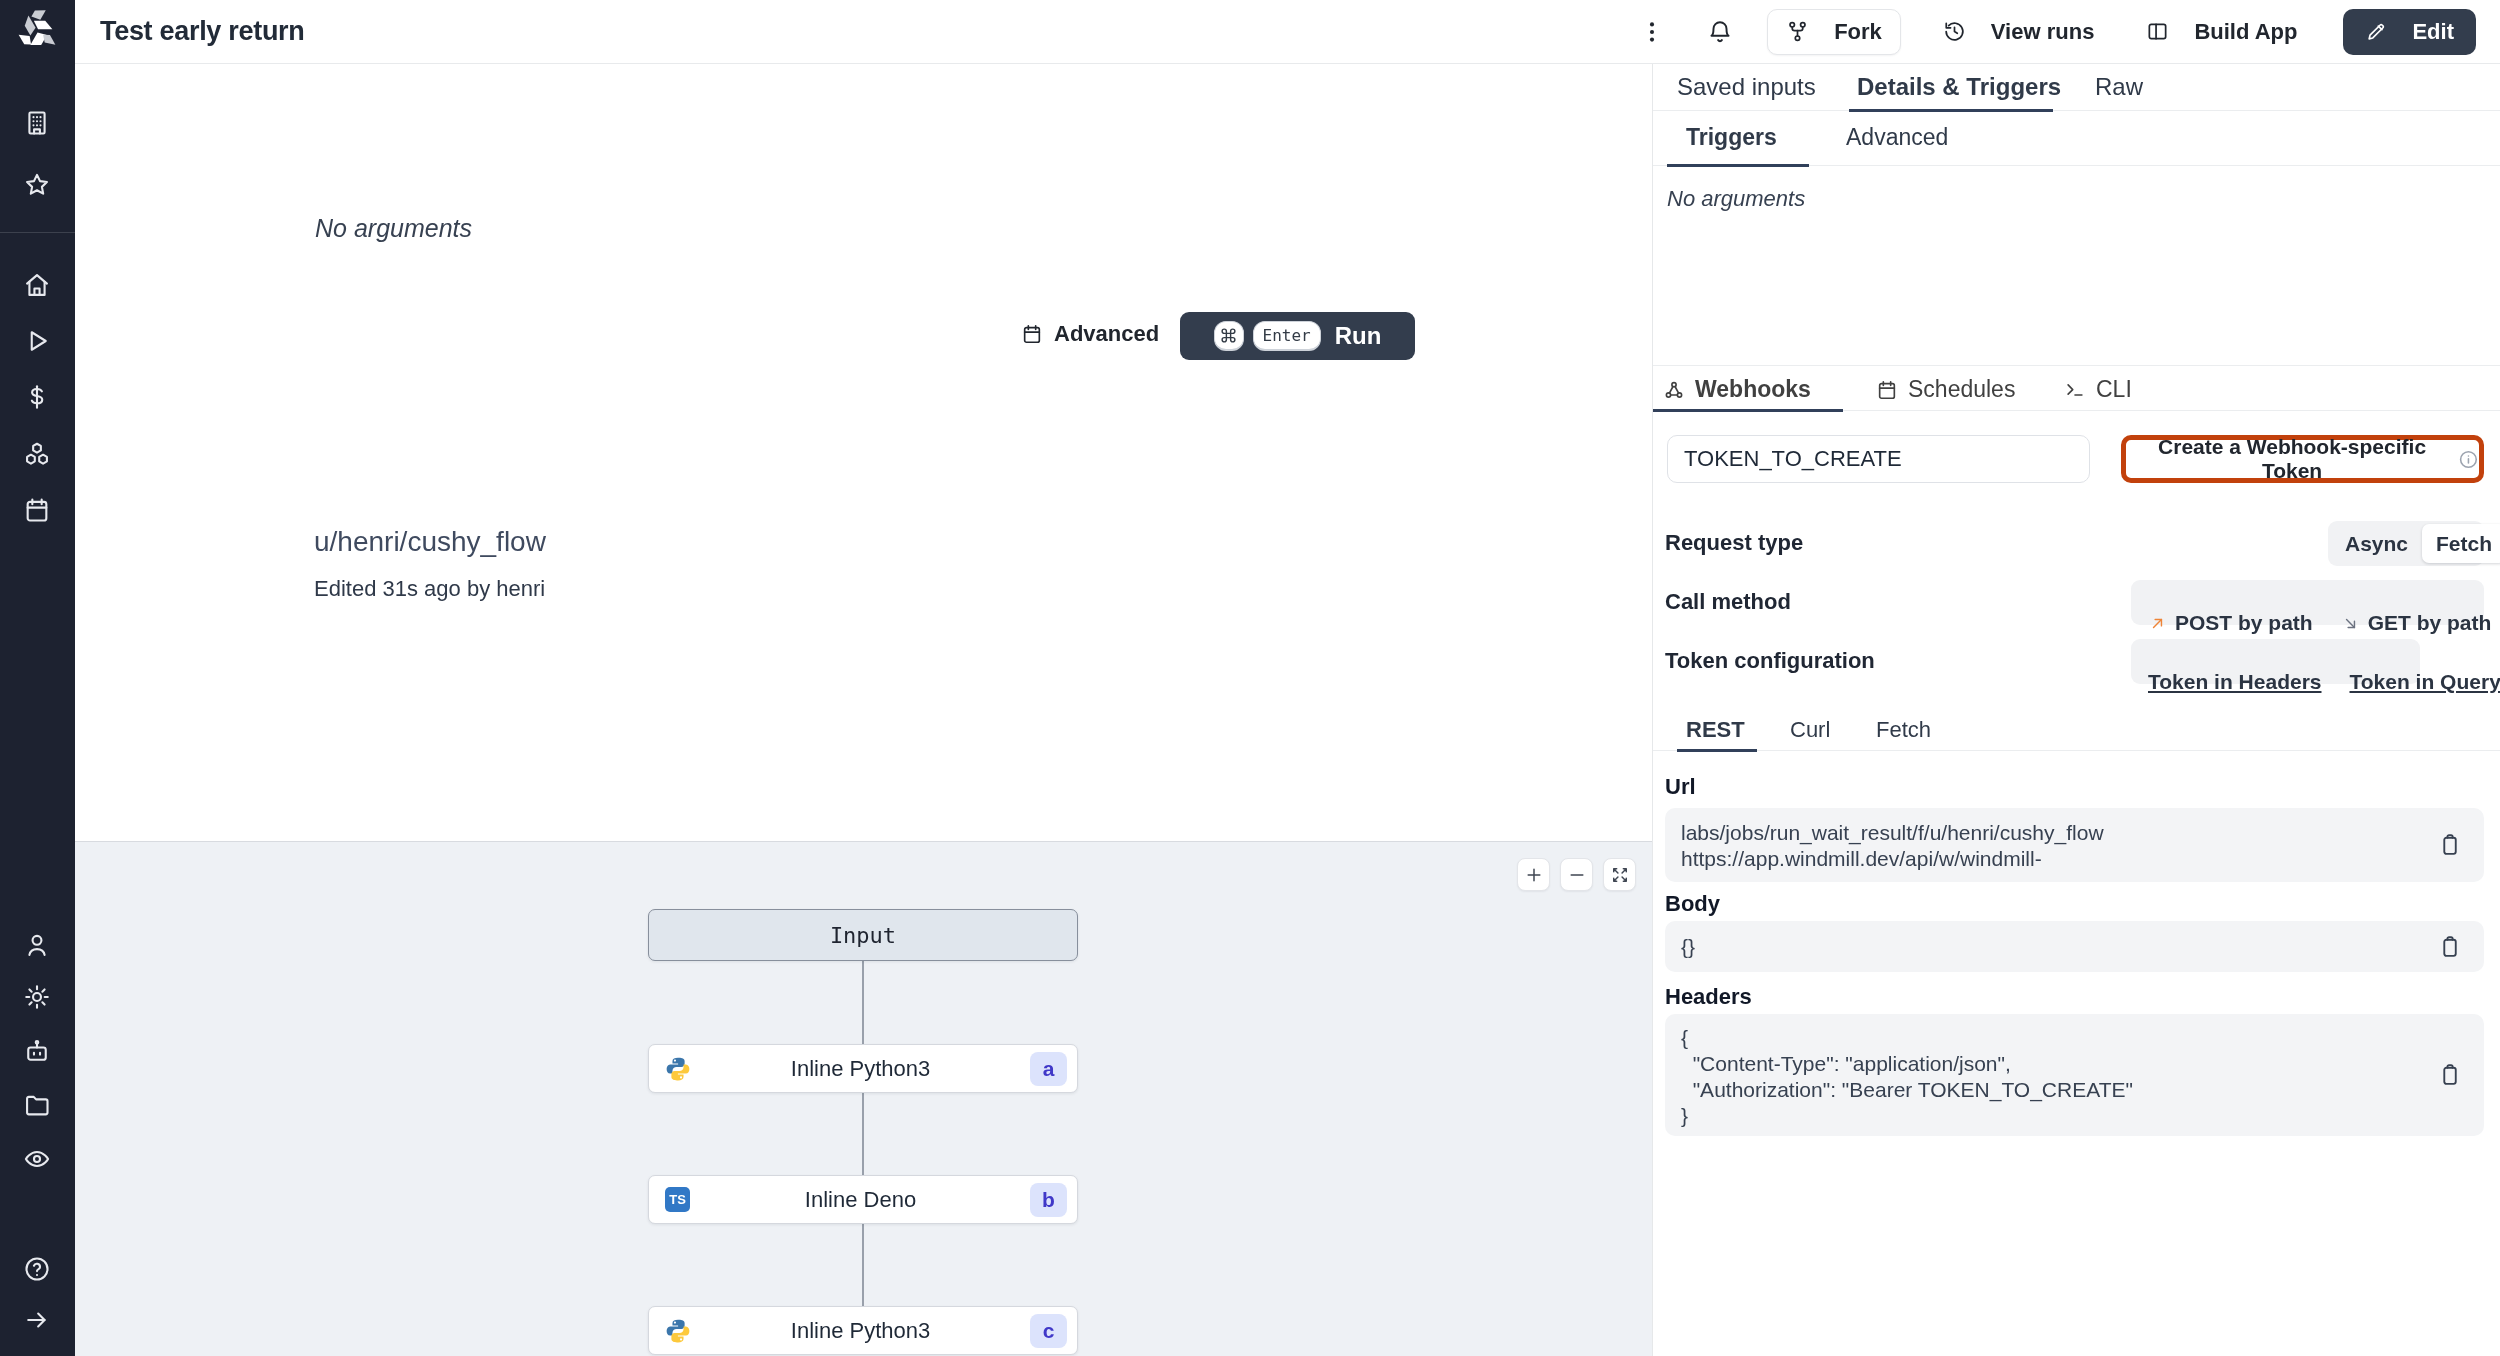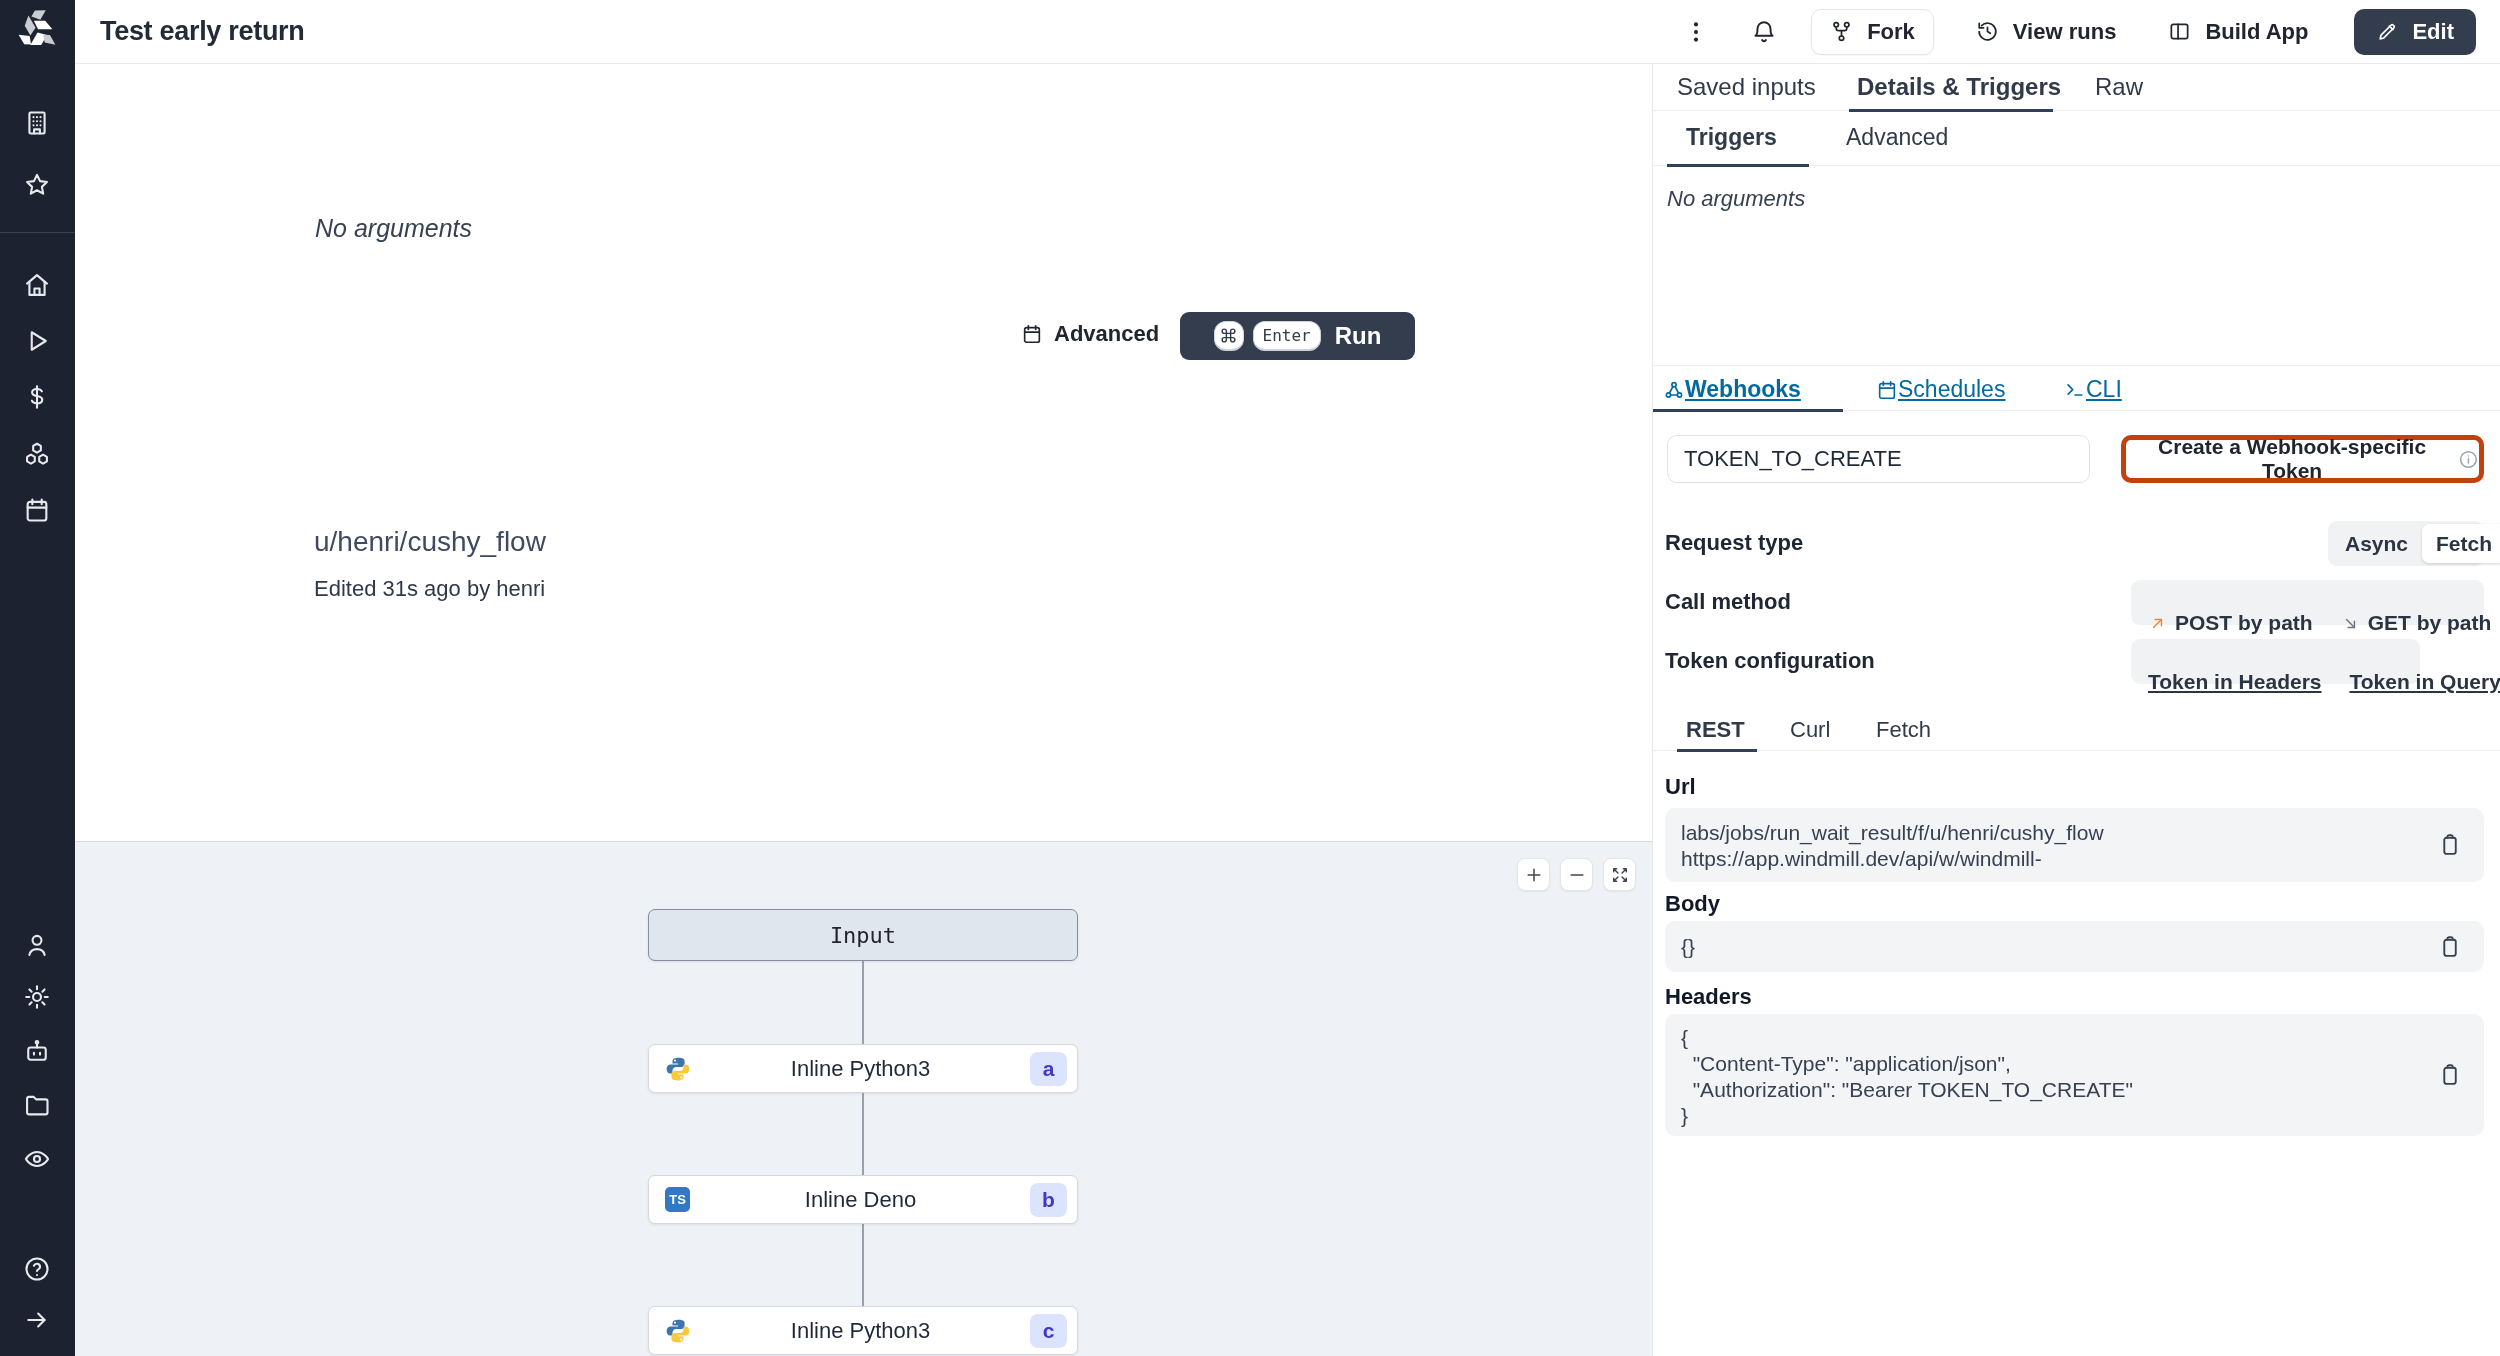--- a/index.html
+++ b/index.html
@@ -13,21 +13,21 @@
   #sidebar { left:0; top:0; width:75px; height:1356px; background:#1d2230; }
   .side-icon { position:absolute; left:23px; width:28px; height:28px; color:#e7e9ee; cursor:pointer; }
   #sidebar .divider { position:absolute; left:0; top:232px; width:75px; height:1px; background:rgba(255,255,255,.14); }
   #logo { position:absolute; left:16px; top:10px; width:42px; height:42px; }
 
   
   #topbar { left:75px; top:0; width:2425px; height:64px; background:#fff; border-bottom:1px solid #e8eaec;
     display:flex; align-items:center; }
   #page-title { margin-left:25px; font-size:27px; font-weight:700; color:#222b38; letter-spacing:-.3px; }
   #topbar-right { margin-left:auto; display:flex; align-items:center; padding-right:24px; }
-  .ghost-btn { display:flex; align-items:center; gap:14px; font-size:22px; font-weight:600; color:#21262e; cursor:pointer; }
+  .ghost-btn { display:flex; align-items:center; gap:25px; font-size:22px; font-weight:600; color:#21262e; cursor:pointer; }
   .icon-btn { color:#21262e; cursor:pointer; }
   #fork-btn { border:1px solid #e4e6e9; border-radius:10px; padding:9px 18px; box-shadow:0 1px 2px rgba(16,24,40,.05); margin-left:34px; }
   #viewruns-btn { margin-left:42px; }
   #buildapp-btn { margin-left:52px; }
   #edit-btn { margin-left:46px; background:#333d4d; color:#fff; border-radius:10px; padding:10px 22px; font-weight:700; }
   #edit-btn svg { stroke:#fff; }
   #kebab-btn { margin-left:0; }
   #bell-btn { margin-left:42px; }
 
   
@@ -65,21 +65,21 @@
 
   
   #panel { left:1652px; top:64px; width:848px; height:1292px; background:#fff; border-left:1px solid #e6e8ea; }
   .tabrow { position:absolute; left:0; width:848px; border-bottom:1px solid #ebedef; }
   .tab { position:absolute; font-size:24px; color:#303a49; cursor:pointer; white-space:nowrap; }
   .tab-underline { position:absolute; height:3px; background:#31405a; bottom:-2px; }
   #tabs1 { top:0; height:47px; }
   #tabs2 { top:47px; height:55px; }
   #panel-no-args { left:14px; top:122px; font-style:italic; font-size:22px; color:#374151; }
   #trigger-tabs { top:301px; height:46px; }
-  .ttab { position:absolute; top:10px; display:flex; align-items:center; gap:0; font-size:23px; color:#0369a1; cursor:pointer;text-decoration:underline; }
+  .ttab { position:absolute; top:10px; display:flex; align-items:center; gap:10px; font-size:23px; color:#404040; cursor:pointer; }
 
   #token-input { left:14px; top:371px; width:423px; height:48px; border:1px solid #dfe2e7; border-radius:10px;
     font-size:22px; color:#1f2937; padding:0 16px; font-family:"Liberation Sans", sans-serif; background:#fff; }
   #create-token-btn { left:468px; top:371px; width:363px; height:48px; border:5px solid #c2410c; border-radius:10px;
     background:#fff; display:flex; align-items:center; justify-content:center; gap:0;
     font-size:21px; font-weight:600; color:#21262e; cursor:pointer; }
   .row-label { position:absolute; left:12px; font-size:22px; font-weight:600; color:#202734; }
   .seg-group { position:absolute; background:#f1f2f4; border-radius:9px; padding:3px; display:flex; height:45px; }
   .seg { display:flex; align-items:center; justify-content:center; gap:8px; font-size:21px; font-weight:600;
     color:#2b3442; border-radius:7px; cursor:pointer; padding:0 14px; white-space:nowrap; }

